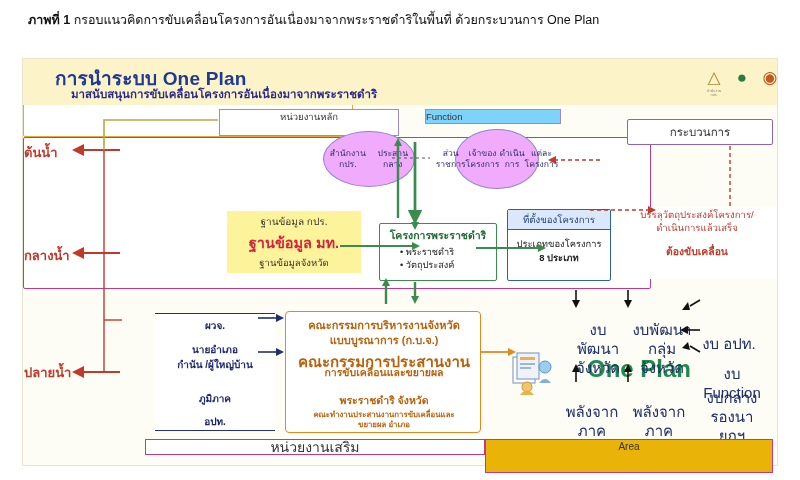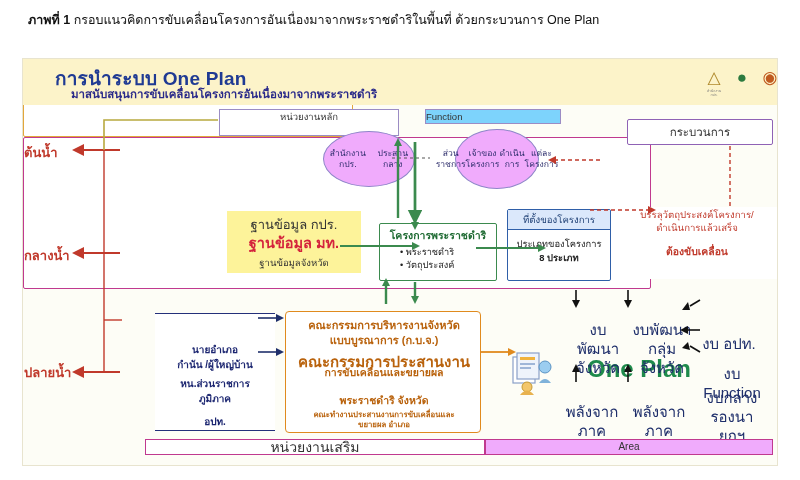--- a/index.html
+++ b/index.html
@@ -85,21 +85,21 @@
     border: 1.4px solid #8f62b5; border-radius: 2px;
     font-size: 11.5px; color:#333; text-align:center; line-height: 24px;
   }
 
   
   #db-block {
     left: 204px; top: 152px; width: 134px; height: 62px;
     background: #fdf39a; border: none;
     text-align: center;
   }
-  #db-1 { position:absolute; left:0; top:3px; width:100%; font-size:13px; color:#333; }
+  #db-1 { position:absolute; left:0; top:3px; width:100%; font-size:10px; color:#333; }
   #db-2 { position:absolute; left:0; top:20px; width:100%; font-size:14.5px; font-weight:bold; color:#d4233c; }
   #db-3 { position:absolute; left:0; top:44px; width:100%; font-size:9.5px; color:#333; }
 
   
   #royal-box {
     left: 356px; top: 164px; width: 118px; height: 58px;
     border: 1.4px solid #3b8a4e; border-radius: 2px;
     text-align: center;
   }
   #royal-title { position:absolute; left:0; top:3px; width:100%; font-size:10.5px; font-weight:bold; color:#1f6b33; }
@@ -131,22 +131,22 @@
     left: 122px; top: 244px; width: 628px; height: 152px;
     border: 1.5px solid #c0398f; border-radius: 2px; background:#fff;
   }
   
   #foot-left {
     position:absolute; left: 122px; top: 380px; width: 340px; height: 16px;
     border: 1.2px solid #c0398f; background:#fff;
     font-size: 14px; text-align:center; line-height:14px; color:#333;
   }
   #foot-right {
-    position:absolute; left: 462px; top: 380px; width: 288px; height: 16px;
-    border: 1.2px solid #c0398f; background:#f0abfc;
+    position:absolute; left: 462px; top: 380px; width: 288px; height: 34px;
+    border: 1.2px solid #c0398f; background:#eab308;
     font-size: 10px; text-align:center; line-height:14px; color:#333;
   }
 
   
   #blue-box {
     left: 132px; top: 254px; width: 120px; height: 118px;
     border-top: 1.6px solid #24307a; border-bottom: 1.6px solid #24307a;
     background:#fff; text-align:center;
   }
   #blue-box .bl { position:absolute; left:0; width:100%; font-size:10px; color:#1b2570; font-weight:bold; }
@@ -240,23 +240,23 @@
 
   <div class="box" id="right-red">
     <div id="rr-1" style="white-space:pre-line;">บรรลุวัตถุประสงค์โครงการ/
 ดำเนินการแล้วเสร็จ</div>
     <div id="rr-2">ต้องขับเคลื่อน</div>
   </div>
 
   <div id="bottom-frame"></div>
 
   <div class="box" id="blue-box">
+    <div class="bl" style="top:4px">ผวจ.</div>
     <div class="bl" style="top:28px">นายอำเภอ</div>
     <div class="bl" style="top:43px">กำนัน /ผู้ใหญ่บ้าน</div>
-    <div class="bl" style="top:62px">หน.ส่วนราชการ</div>
     <div class="bl" style="top:77px">ภูมิภาค</div>
     <div class="bl" style="top:100px">อปท.</div>
   </div>
 
   <div class="box" id="comm-box">
     <div class="cm" style="top:4px;  font-size:11px">คณะกรรมการบริหารงานจังหวัด</div>
     <div class="cm" style="top:19px; font-size:11px">แบบบูรณาการ (ก.บ.จ.)</div>
     <div class="cm" style="top:38px; font-size:15px">คณะกรรมการประสานงาน</div>
     <div class="cm" style="top:52px; font-size:10.5px">การขับเคลื่อนและขยายผล</div>
     <div class="cm" style="top:80px; font-size:10.5px">พระราชดำริ จังหวัด</div>

